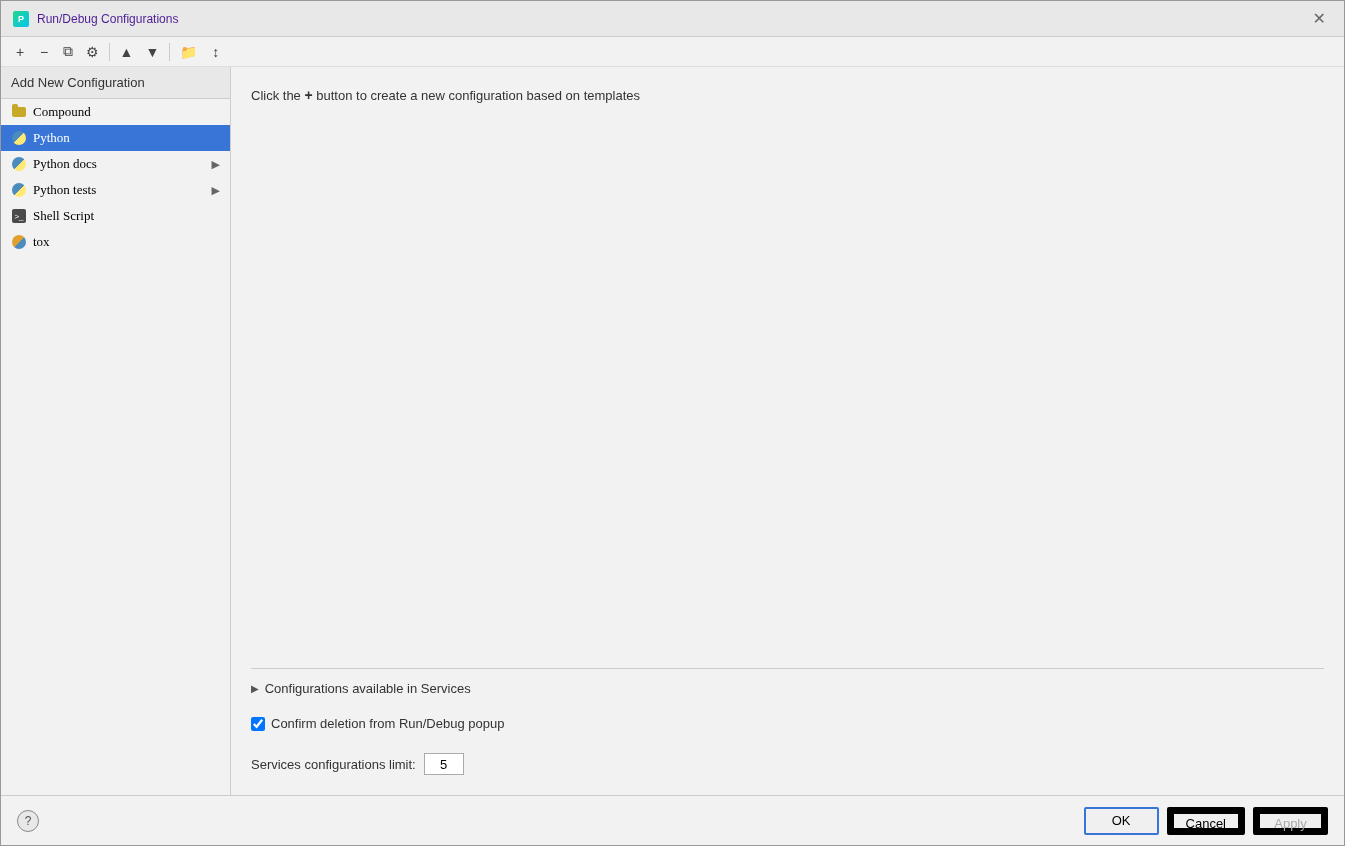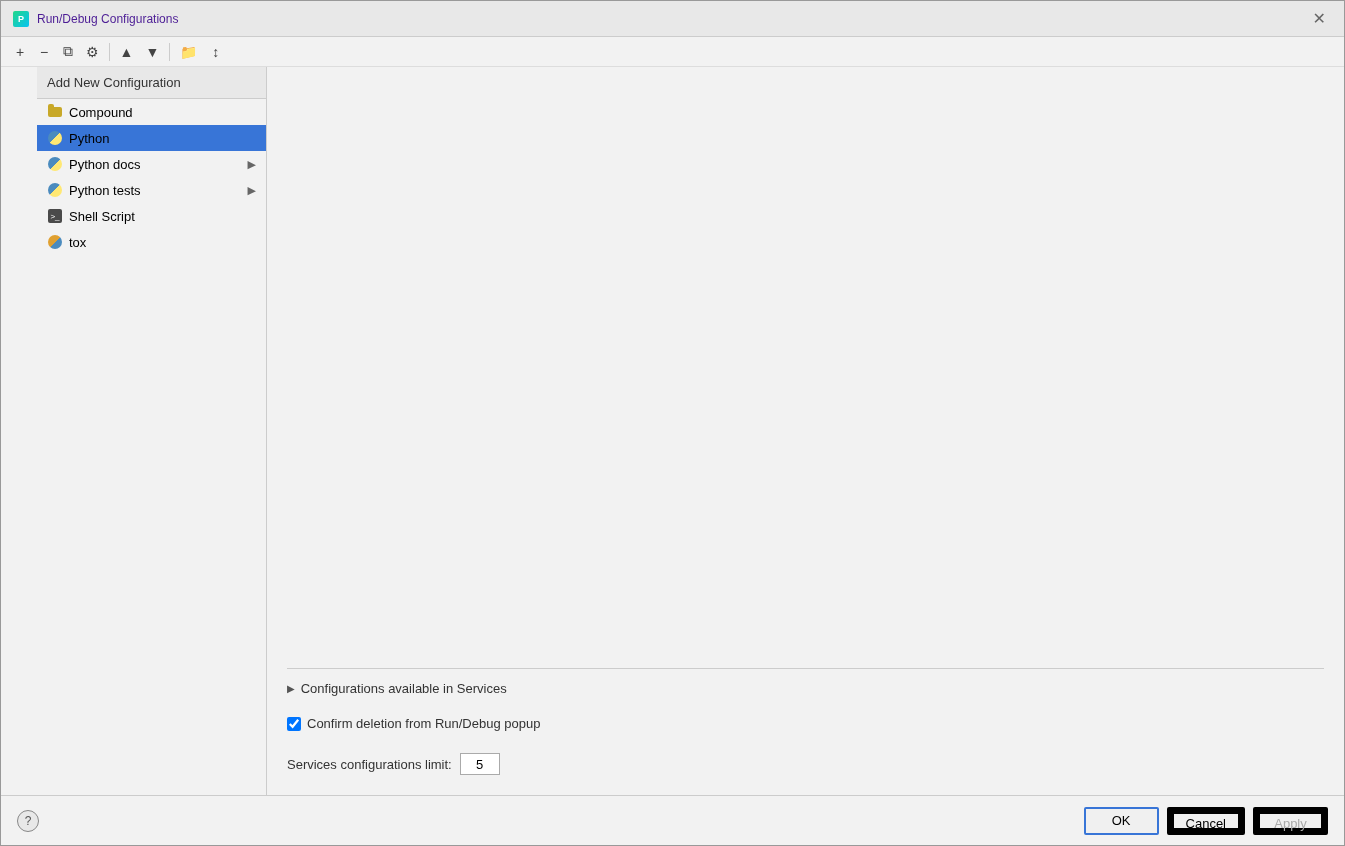--- a/index.html
+++ b/index.html
@@ -71,21 +71,20 @@
       align-items: center;
       justify-content: center;
     }
     .toolbar-btn:disabled { color: #bbb; cursor: default; }
     .toolbar-separator { width: 1px; height: 18px; background: #ccc; margin: 0 3px; }
     
     .content {
       display: flex;
       flex: 1;
       overflow: hidden;
-      margin-left: 36px;
     }
     
     .sidebar {
       width: 230px;
       background: #f2f2f2;
       border-right: 1px solid #ccc;
       overflow-y: auto;
       flex-shrink: 0;
     }
     
@@ -98,34 +97,35 @@
     }
     
     .menu-item {
       display: flex;
       align-items: center;
       padding: 4px 10px;
       cursor: pointer;
       gap: 6px;
       height: 26px;
     }
-    .menu-item.selected { background: #3875d7; color: #000000; }
+    .menu-item.selected { background: #3875d7; color: #ffffff; }
     
     .menu-item-icon {
       width: 16px;
       height: 16px;
       flex-shrink: 0;
       display: flex;
       align-items: center;
       justify-content: center;
     }
     
     .menu-item-label {
       flex: 1;
       font-size: 13px;
+      font-family: Liberation Serif, serif;
     }
     
     .menu-item-arrow {
       font-size: 11px;
       color: #666;
     }
     
     .main-panel {
       flex: 1;
       display: flex;
@@ -402,20 +402,23 @@
 
       <div class="menu-item">
         <div class="menu-item-icon">
           <div class="icon-tox"></div>
         </div>
         <span class="menu-item-label">tox</span>
       </div>
     </div>
 
     <div class="main-panel">
+      <div class="hint-text">
+        Click the <span class="plus-icon">+</span> button to create a new configuration based on templates
+      </div>
 
       <div class="spacer"></div>
 
       <div class="services-section">
         <div class="services-toggle">
           <span class="services-arrow">▶</span>
           <span class="services-label">Configurations available in Services</span>
         </div>
       </div>
 

